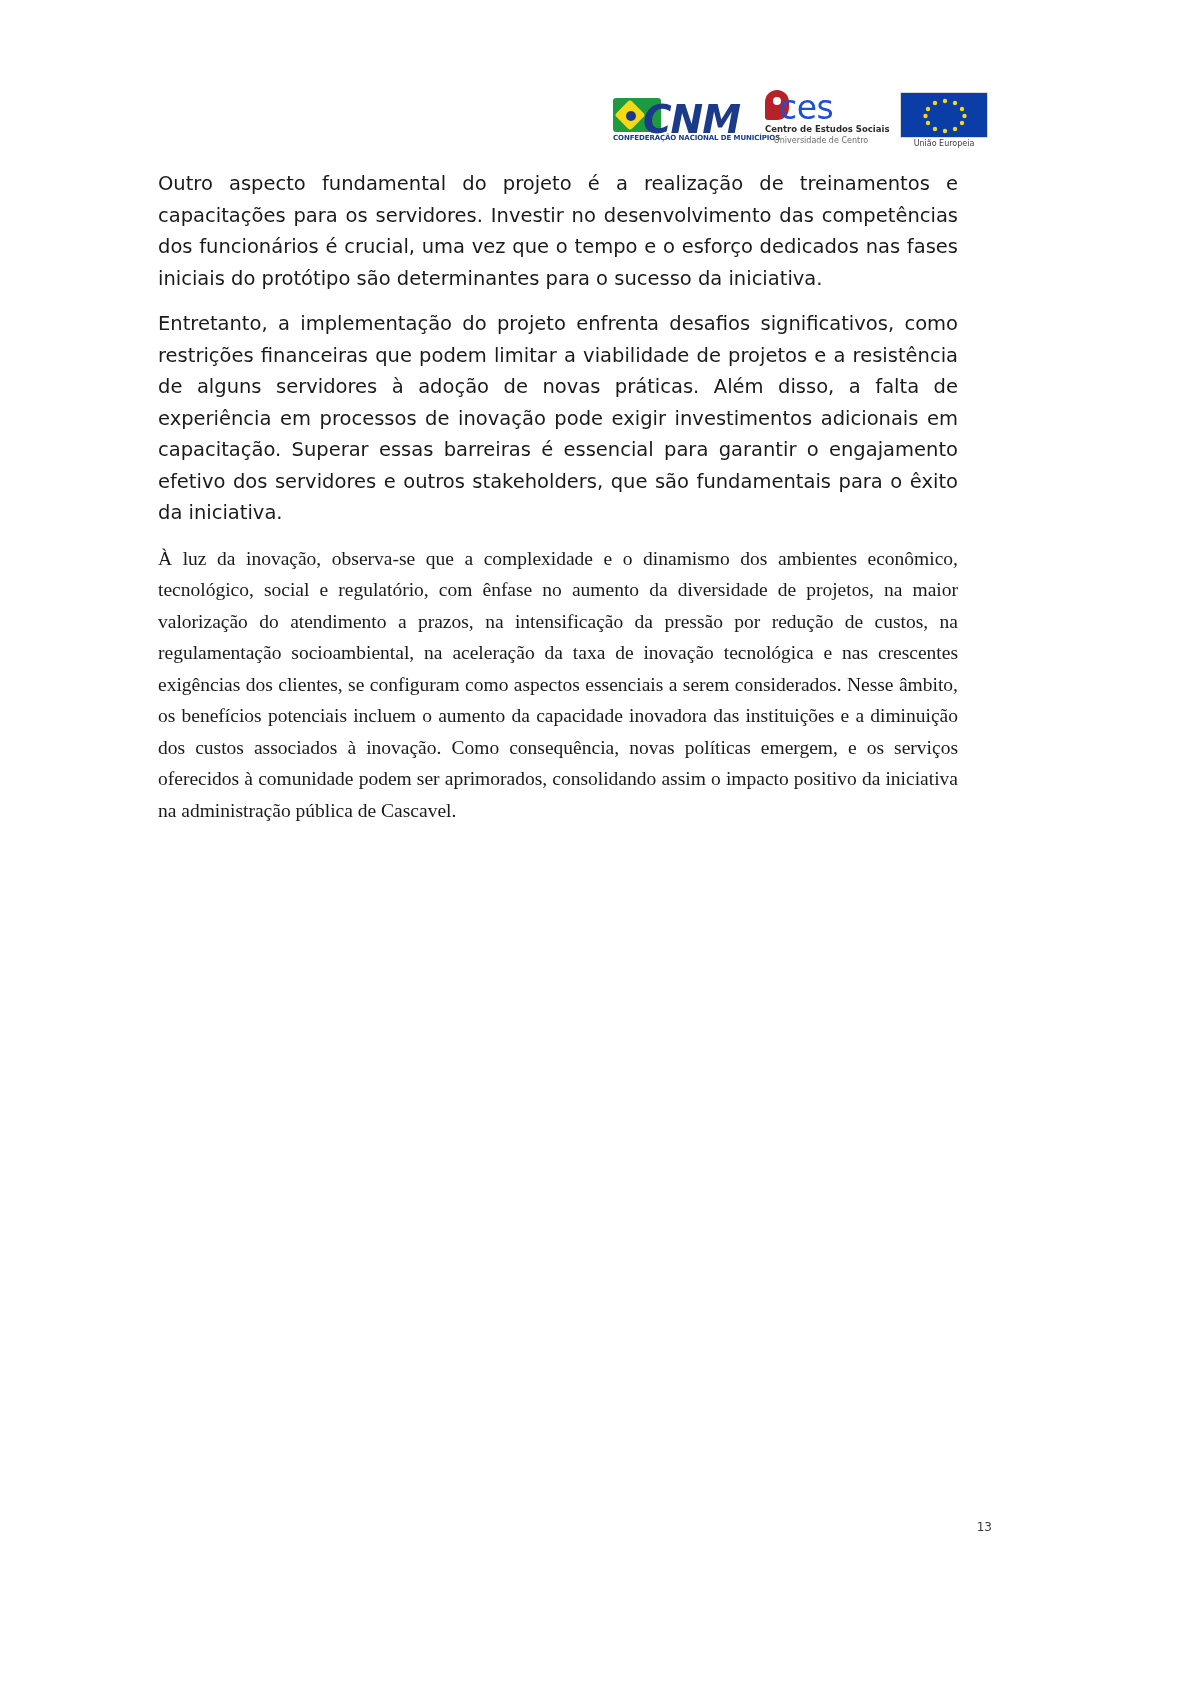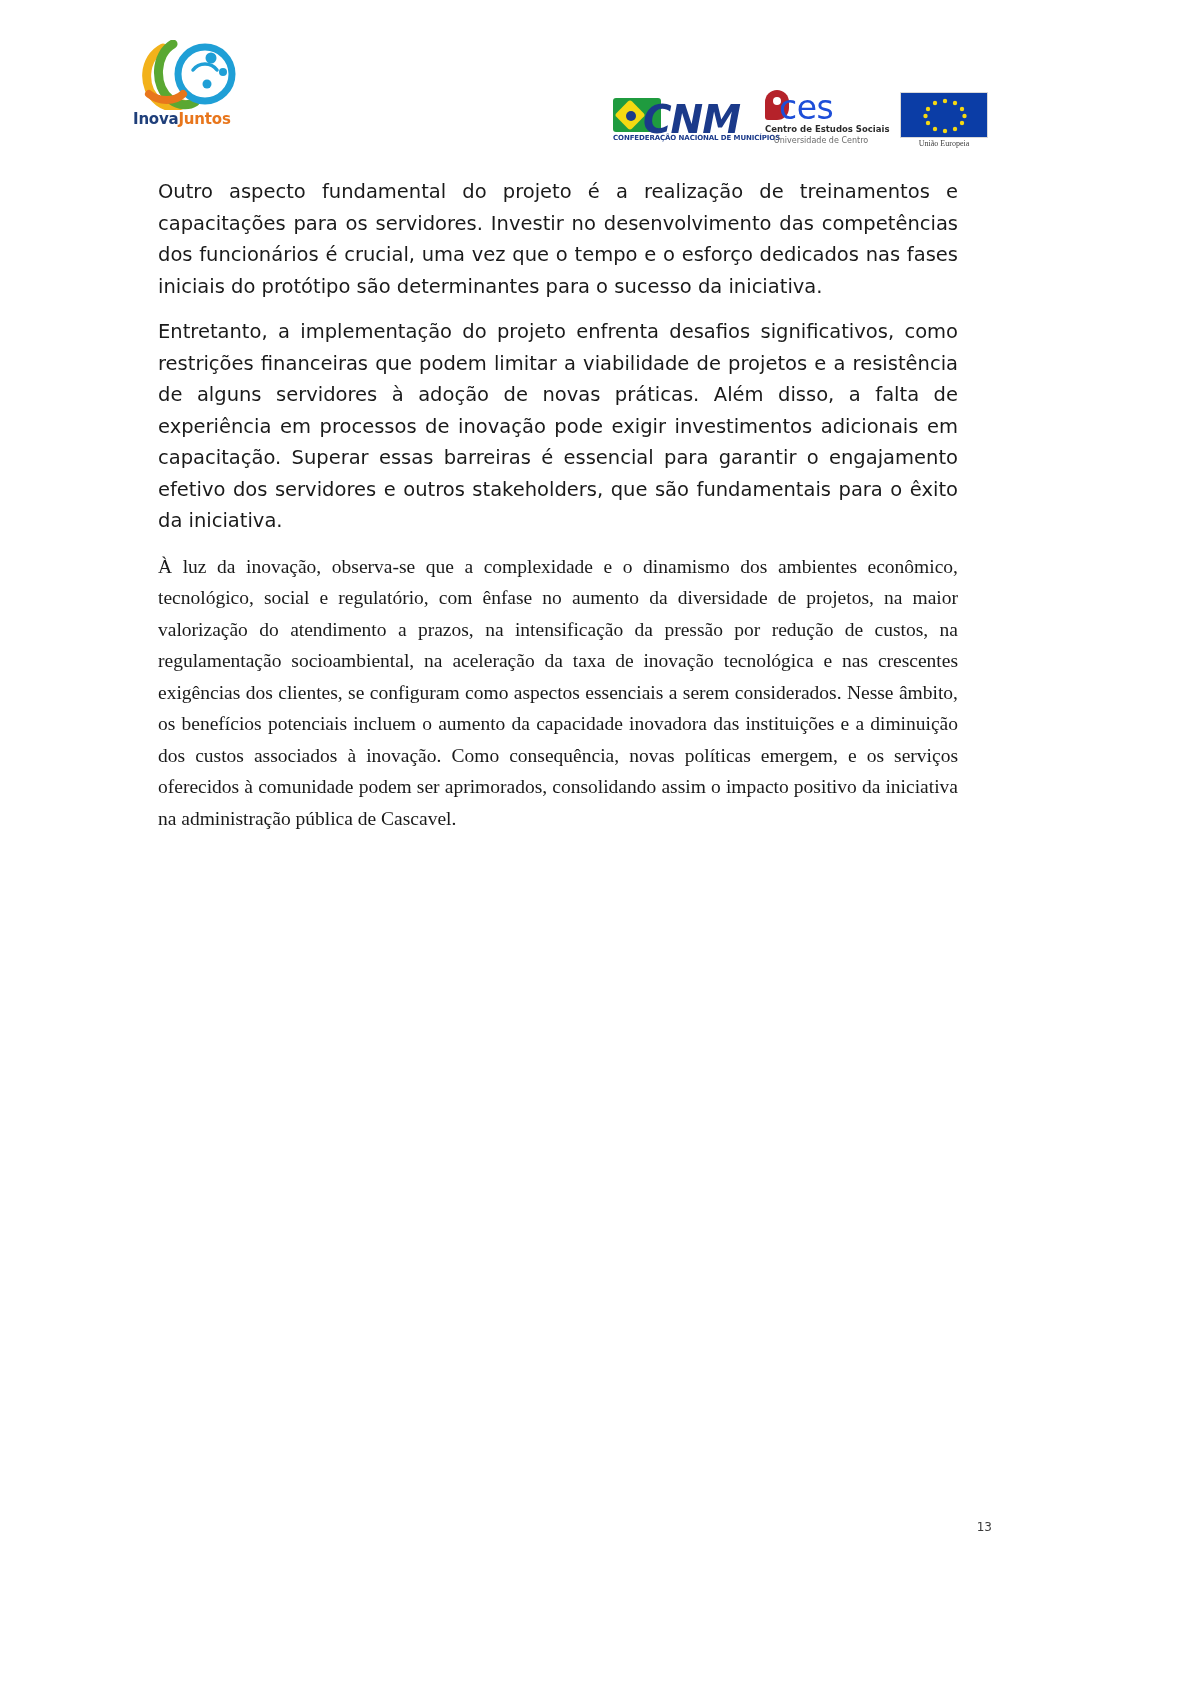--- a/index.html
+++ b/index.html
@@ -177,21 +177,20 @@
     white-space: nowrap;
   }
 
   
   .logo-eu {
     position: absolute;
     left: 900px;
     top: 54px;
     width: 88px;
     height: 62px;
-    font-family: Liberation Serif, serif;
   }
   .logo-eu .flag {
     position: relative;
     width: 88px;
     height: 46px;
     background: #0b3da6;
     border: 1px solid #d9d9d9;
     box-sizing: border-box;
   }
   .logo-eu .eu-caption {
@@ -209,21 +208,21 @@
   .content {
     position: absolute;
     left: 158px;
     top: 168px;
     width: 800px;
   }
   .para {
     font-size: 19.5px;
     line-height: 31.5px;
     text-align: justify;
-    margin: 8px 0 14px 0;
+    margin: 0 0 14px 0;
     color: #1a1a1a;
     font-family: "DejaVu Sans", sans-serif;
   }
   .para:last-child { margin-bottom: 0; font-family: Liberation Serif, serif; }
 
   
   .footer {
     position: absolute;
     left: 0;
     top: 1520px;
@@ -237,38 +236,20 @@
     color: #3a3a3a;
   }
 </style>
 </head>
 <body>
 
 <div class="page">
 
   <div class="header">
 
-    <div class="logo-inova">
-      <div class="mark">
-        <svg width="112" height="70" viewBox="0 0 112 70">
-
-          <path d="M30 8 C10 18 8 48 26 62 C34 68 44 68 50 64" fill="none" stroke="#f2b21a" stroke-width="9" stroke-linecap="round"></path>
-          <path d="M40 4 C22 14 20 46 38 60 C46 66 56 66 62 62" fill="none" stroke="#5aa832" stroke-width="9" stroke-linecap="round"></path>
-          <circle cx="72" cy="34" r="27" fill="none" stroke="#1f9fd6" stroke-width="7"></circle>
-          <circle cx="78" cy="18" r="5.5" fill="#1f9fd6"></circle>
-          <circle cx="90" cy="32" r="4" fill="#1f9fd6"></circle>
-          <circle cx="74" cy="44" r="4.5" fill="#1f9fd6"></circle>
-          <path d="M60 30 C66 22 78 22 84 30" fill="none" stroke="#1f9fd6" stroke-width="3.5" stroke-linecap="round"></path>
-          <path d="M16 54 C26 62 42 62 50 54" fill="none" stroke="#e8761c" stroke-width="8" stroke-linecap="round"></path>
-        </svg>
-      </div>
-      <div class="wordmark">
-        <span class="w1">Inova</span><span class="w2">Juntos</span>
-      </div>
-    </div>
 
     <div class="logo-cnm">
       <div class="cnm-flagbox"></div>
       <div class="cnm-text">CNM</div>
       <div class="cnm-sub">CONFEDERAÇÃO NACIONAL DE MUNICÍPIOS</div>
     </div>
 
     <div class="logo-ces">
       <div class="ces-glyph"></div>
       <div class="ces-word">ces</div>

